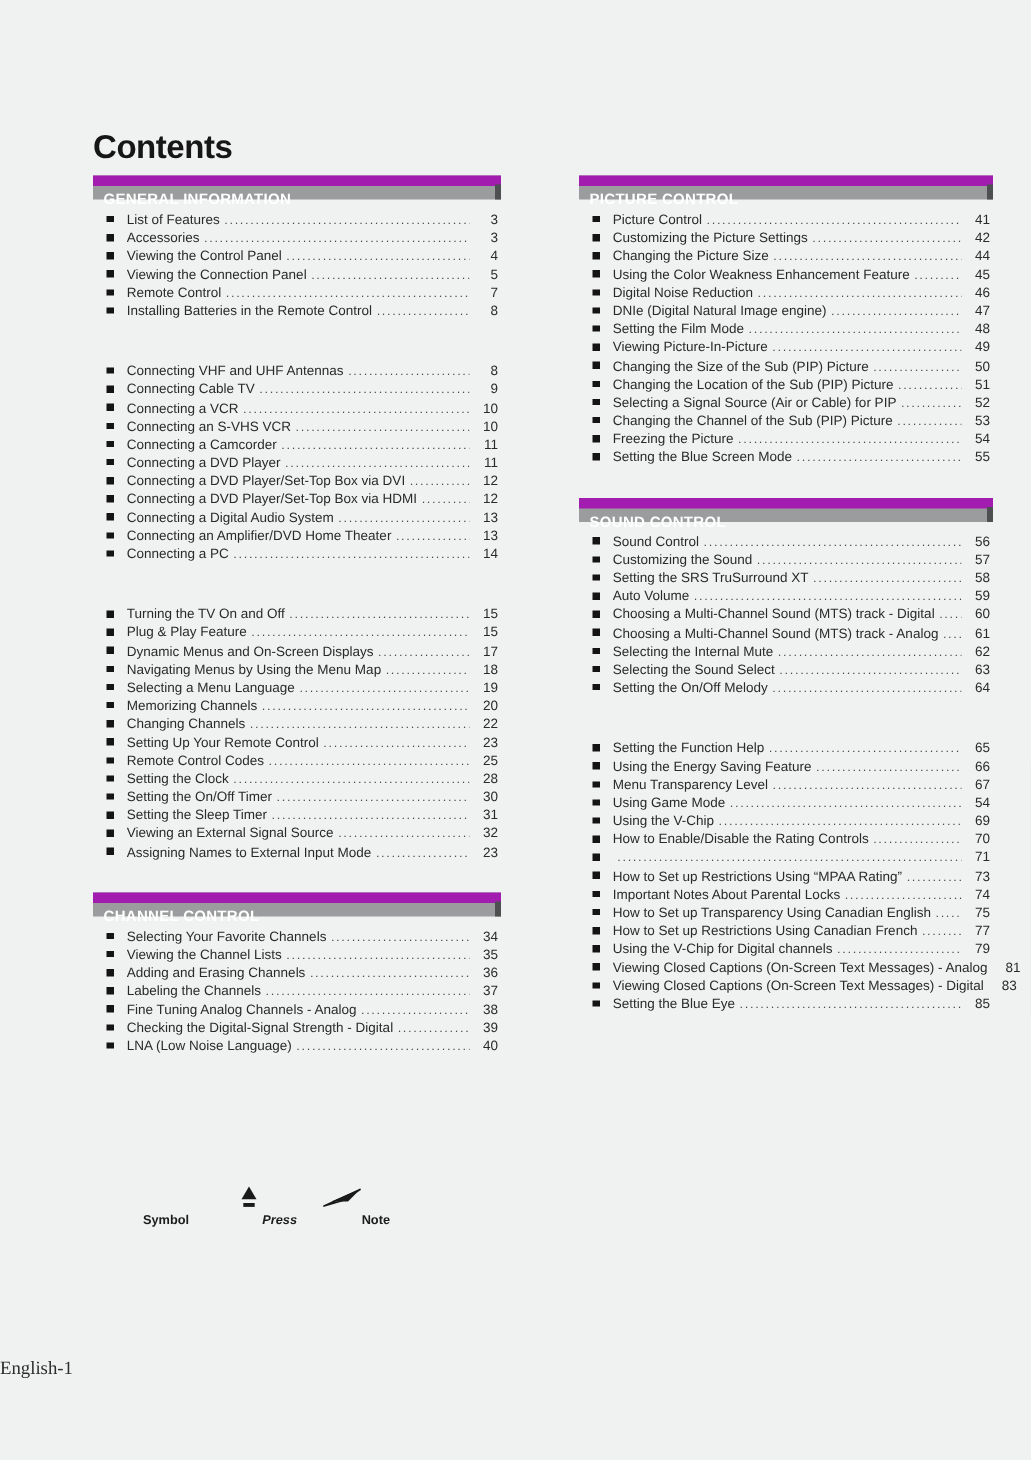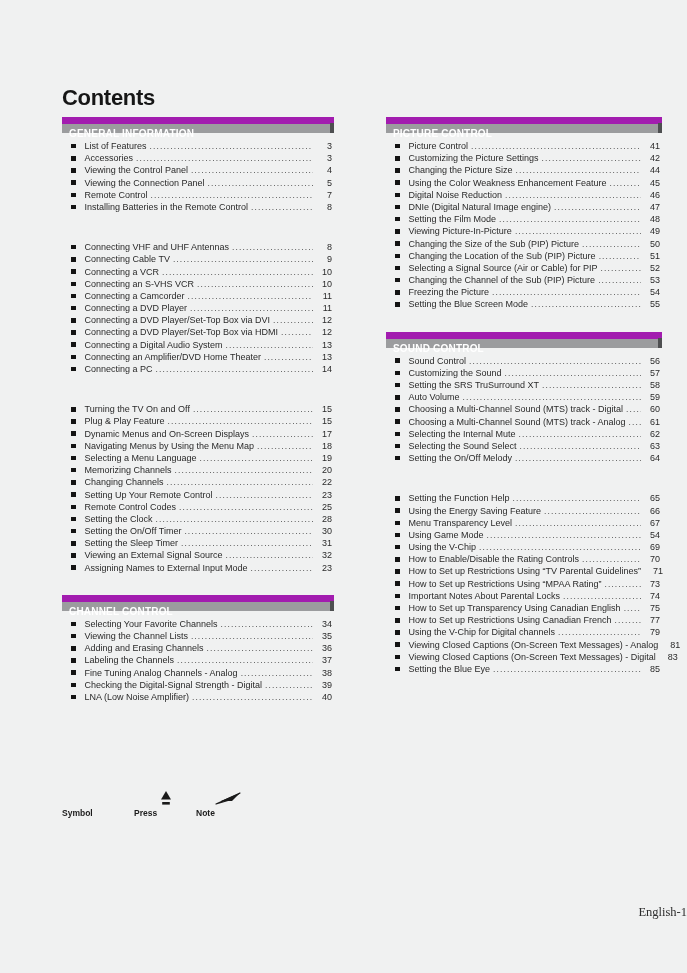--- a/index.html
+++ b/index.html
@@ -36,30 +36,30 @@
     flex:none; width:4.5px; height:4.5px; background:#141414;
     margin:0 9px 0 9px; align-self:center;
   }
   .label { white-space:nowrap; flex:none; }
   .leader {
     flex:1; overflow:hidden; white-space:nowrap; color:#4a4a4a;
     letter-spacing:1.1px; margin:0 3px; font-size:8.5px;
   }
   .page-num { flex:none; width:16px; text-align:right; color:#2a2a2a; }
   .legend { position:absolute; left:62px; top:788px; width:240px; height:34px; }
-  .legend-item { position:absolute; width:64px; text-align:left; }
+  .legend-item { position:absolute; width:64px; text-align:right; }
   .legend-item .icon-box { height:18px; display:flex; align-items:flex-end; justify-content:center; }
   .legend-item .legend-label {
     display:block; margin-top:2px; font-size:8.5px; font-weight:bold; color:#1c1c1c;
   }
   #legend-symbol { left:0px; }
-  #legend-press  { left:72px; }
+  #legend-press  { left:72px;font-style:italic; }
   #legend-note   { left:134px; }
   .footer {
-    position:absolute; left:0; right:0; top:905px; text-align:right;
+    position:absolute; left:0; right:0; top:905px; text-align:left;
     font-family:"Liberation Serif", serif; font-size:12.5px; color:#2d2d2d;
   }
 </style>
 </head>
 <body>
 
 <div class="page">
 
   <h1 class="doc-title">Contents</h1>
 
@@ -297,21 +297,21 @@
             <span class="page-num">38</span>
           </div>
           <div class="row">
             <span class="bullet"></span>
             <span class="label">Checking the Digital-Signal Strength - Digital</span>
             <span class="leader">............................................................................................................................................</span>
             <span class="page-num">39</span>
           </div>
           <div class="row">
             <span class="bullet"></span>
-            <span class="label">LNA (Low Noise Amplifier)</span>
+            <span class="label">LNA (Low Noise Language)</span>
             <span class="leader">............................................................................................................................................</span>
             <span class="page-num">40</span>
           </div>
         </div>
       </div>
     </div>
   <div class="col" id="right-col">
       <div class="section">
         <div class="bar"><span class="bar-label">PICTURE CONTROL</span></div>
         <div class="items">
@@ -493,21 +493,20 @@
             <span class="page-num">69</span>
           </div>
           <div class="row">
             <span class="bullet"></span>
             <span class="label">How to Enable/Disable the Rating Controls</span>
             <span class="leader">............................................................................................................................................</span>
             <span class="page-num">70</span>
           </div>
           <div class="row">
             <span class="bullet"></span>
-            <span class="label">How to Set up Restrictions Using “TV Parental Guidelines”</span>
             <span class="leader">............................................................................................................................................</span>
             <span class="page-num">71</span>
           </div>
           <div class="row">
             <span class="bullet"></span>
             <span class="label">How to Set up Restrictions Using “MPAA Rating”</span>
             <span class="leader">............................................................................................................................................</span>
             <span class="page-num">73</span>
           </div>
           <div class="row">

